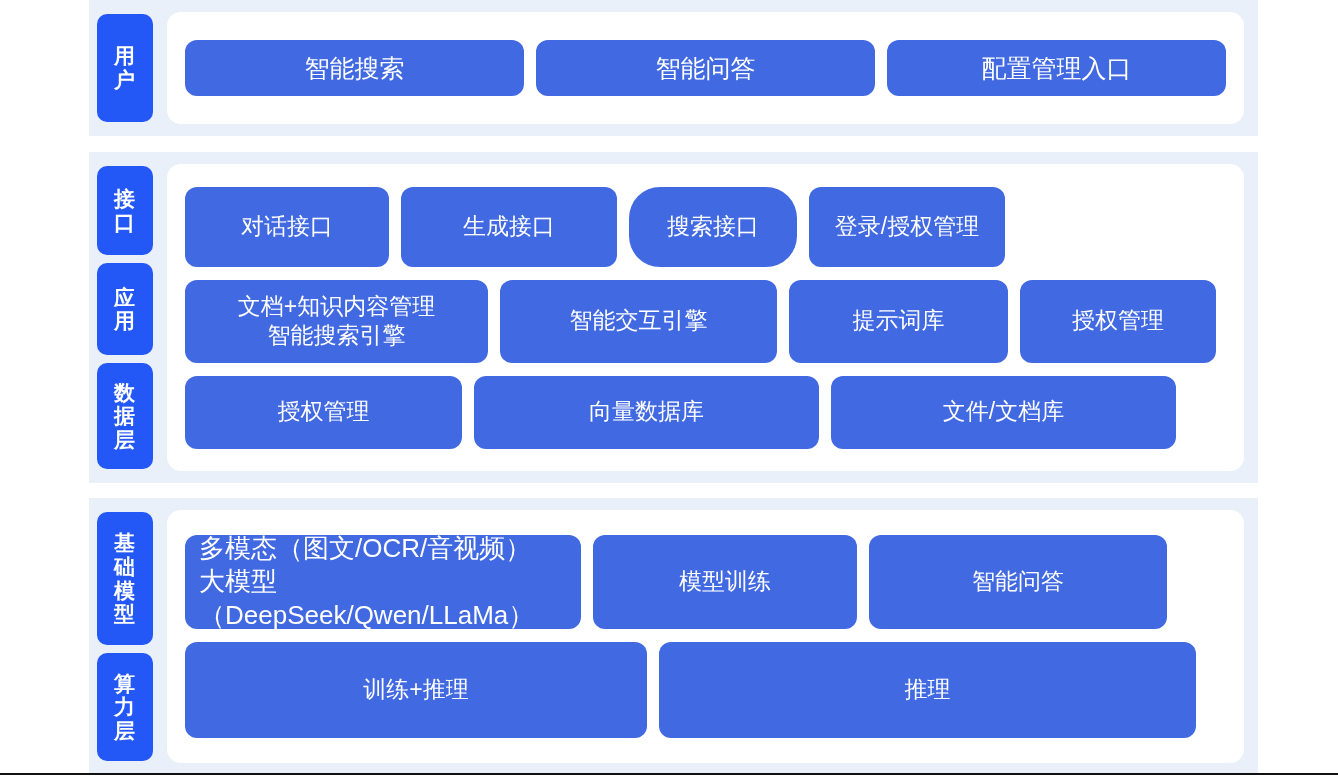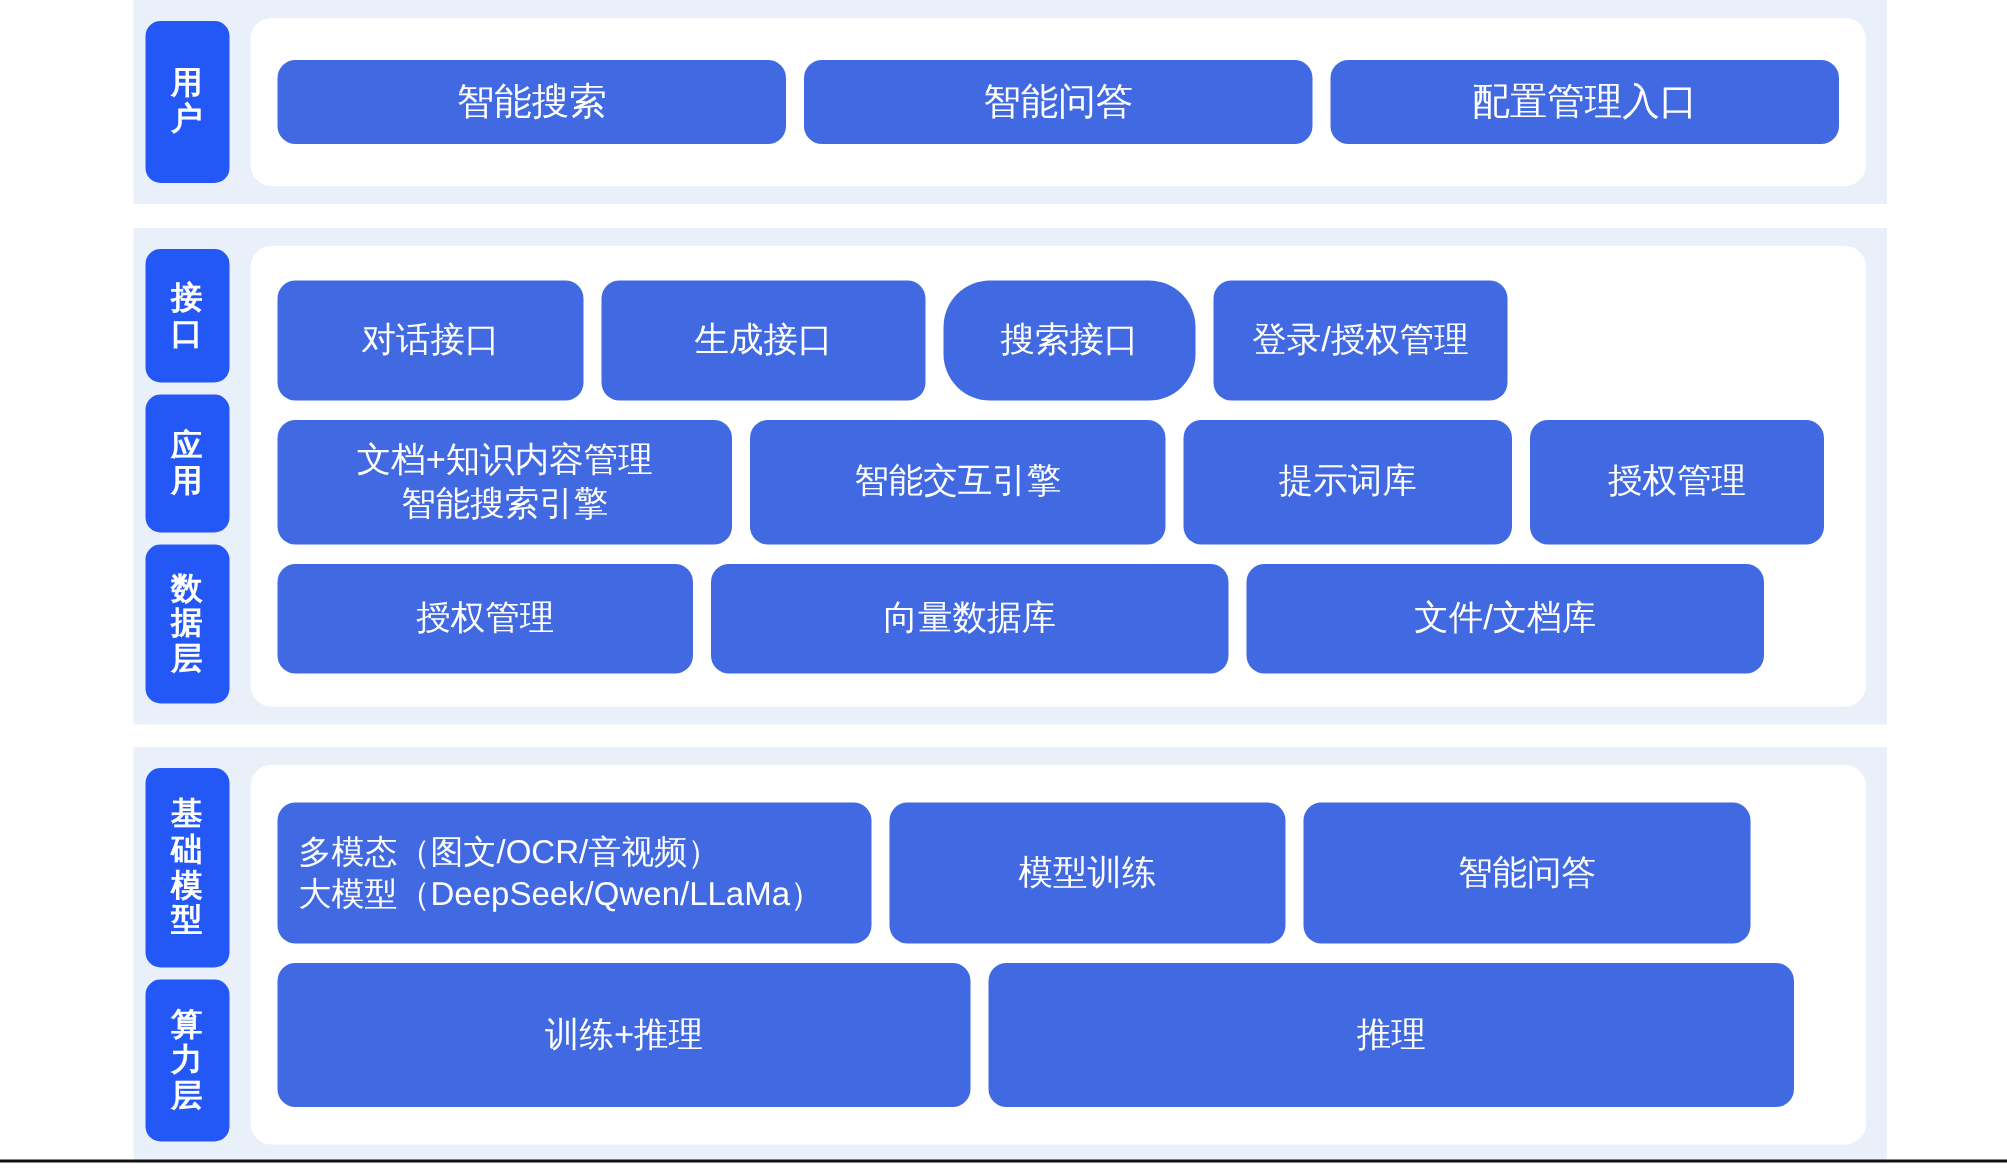--- a/index.html
+++ b/index.html
@@ -133,21 +133,21 @@
   .b-grant   { flex: 0 0 196px; }
 
   
   .row-data { height: 73px; }
   .b-rdb   { flex: 0 0 277px; }
   .b-vdb   { flex: 0 0 345px; }
   .b-fdoc  { flex: 0 0 345px; }
 
   
   .row-model { height: 94px; }
-  .b-multimodal { flex: 0 0 396px; font-size: 22px; text-align: left; justify-content: flex-start; padding-left: 14px; }
+  .b-multimodal { flex: 0 0 396px; font-size: 26px; text-align: left; justify-content: flex-start; padding-left: 14px; }
   .b-train      { flex: 0 0 264px; }
   .b-modelmgmt  { flex: 0 0 298px; }
 
   .row-compute { height: 96px; }
   .b-trainInfer { flex: 0 0 462px; }
   .b-infer      { flex: 0 0 537px; }
 </style>
 </head>
 <body>
 

